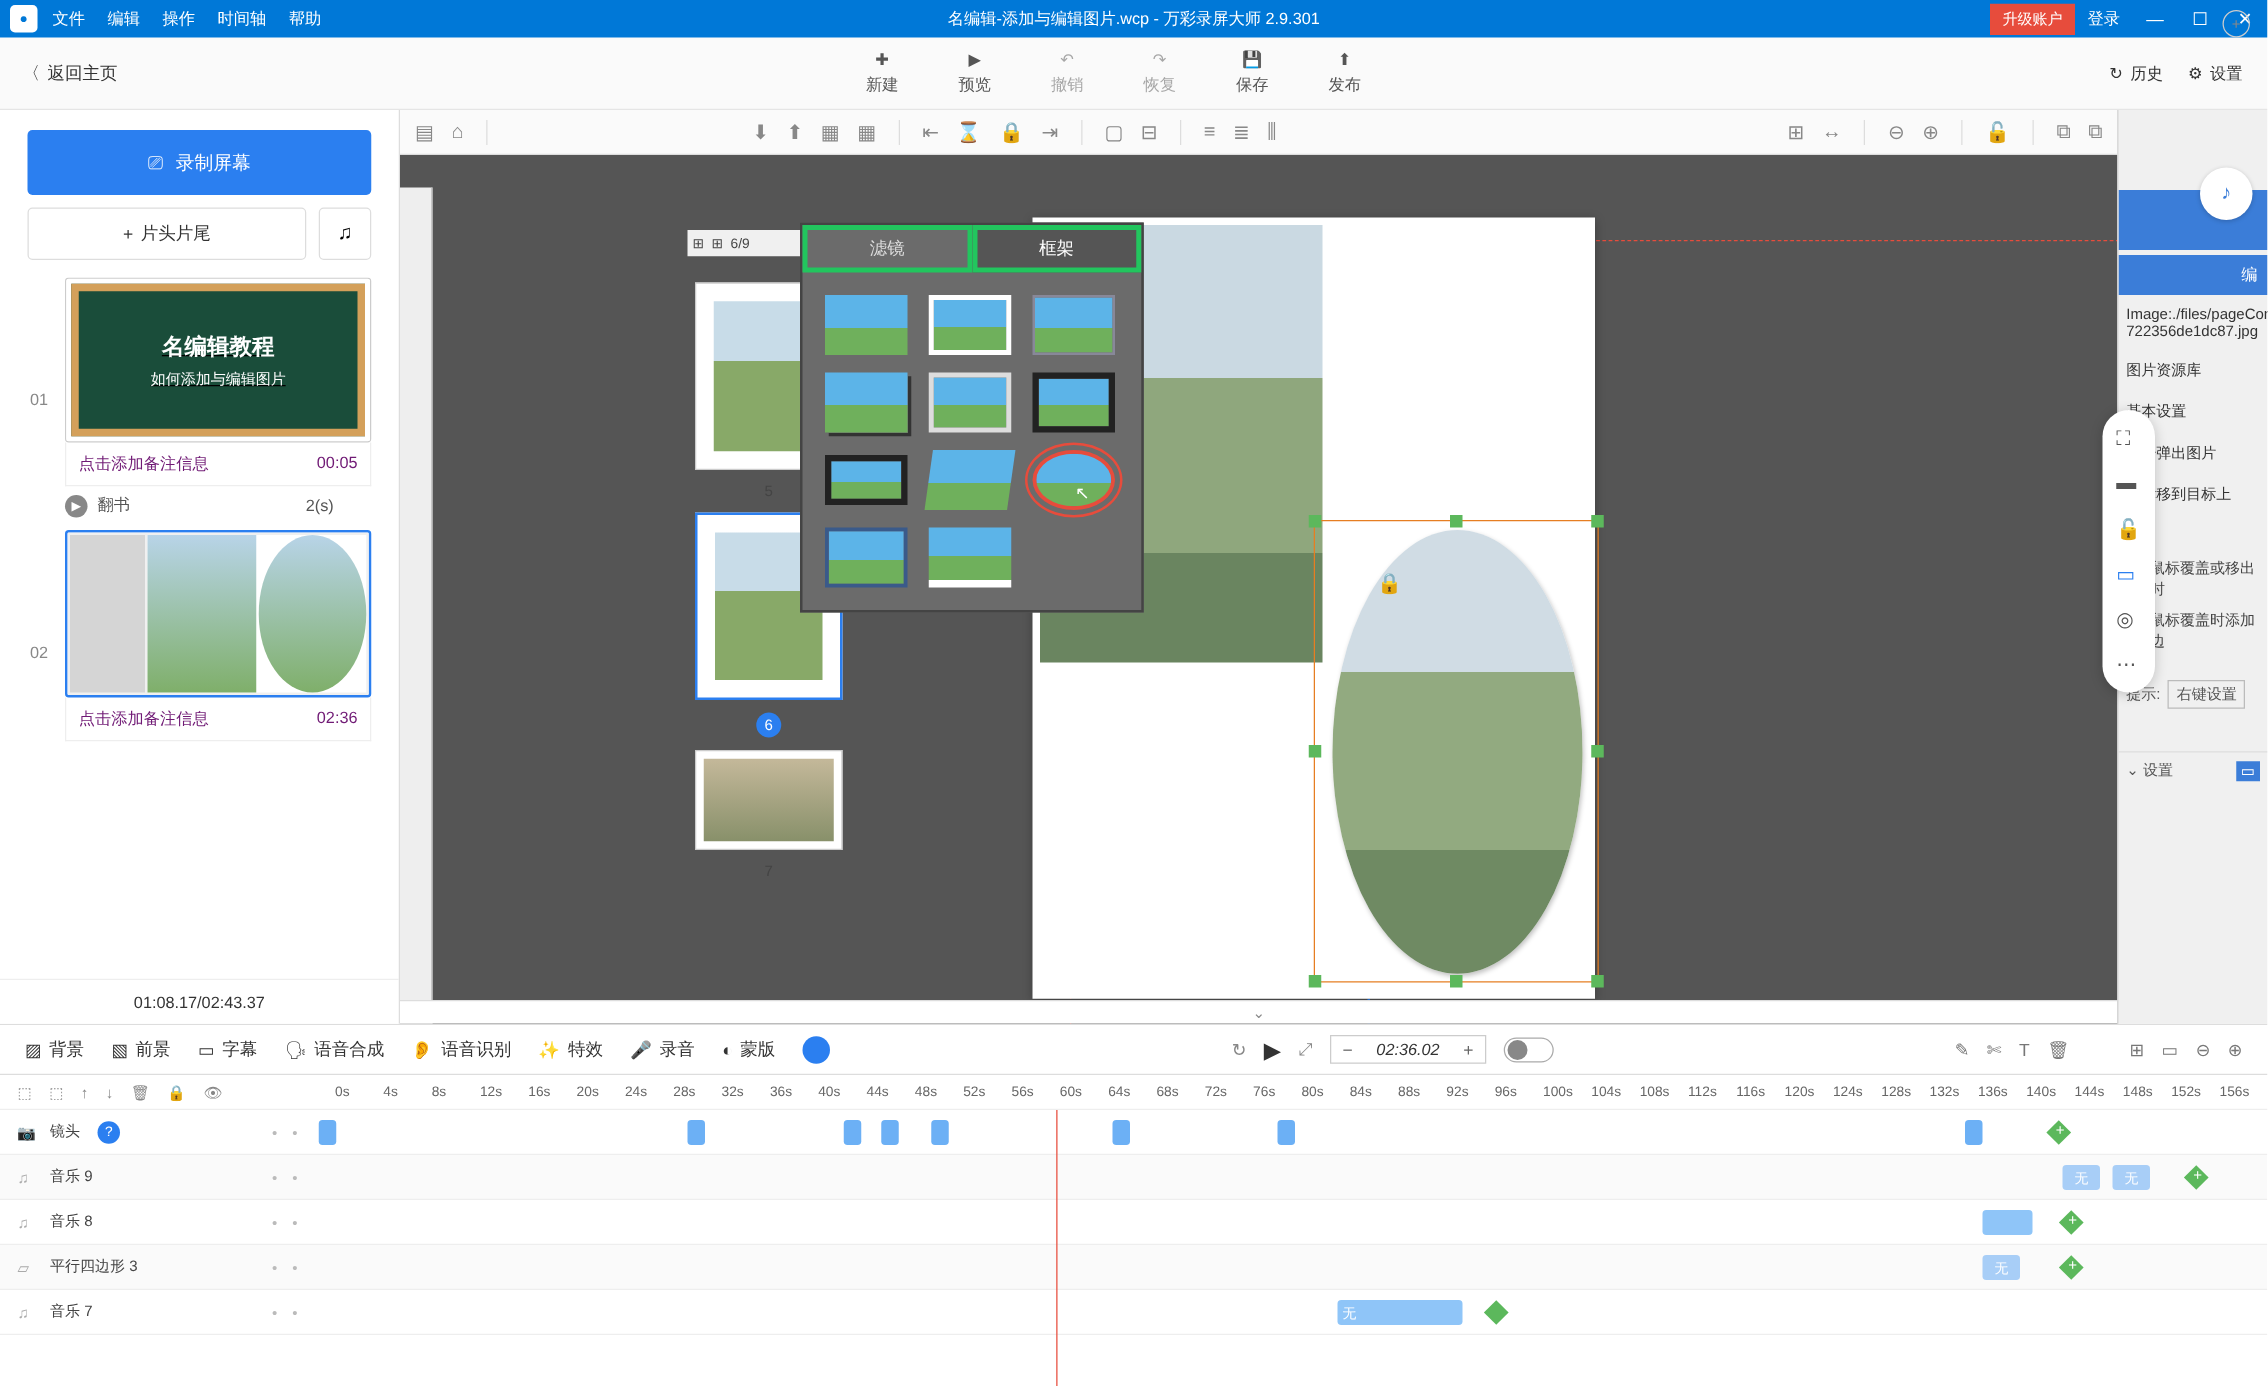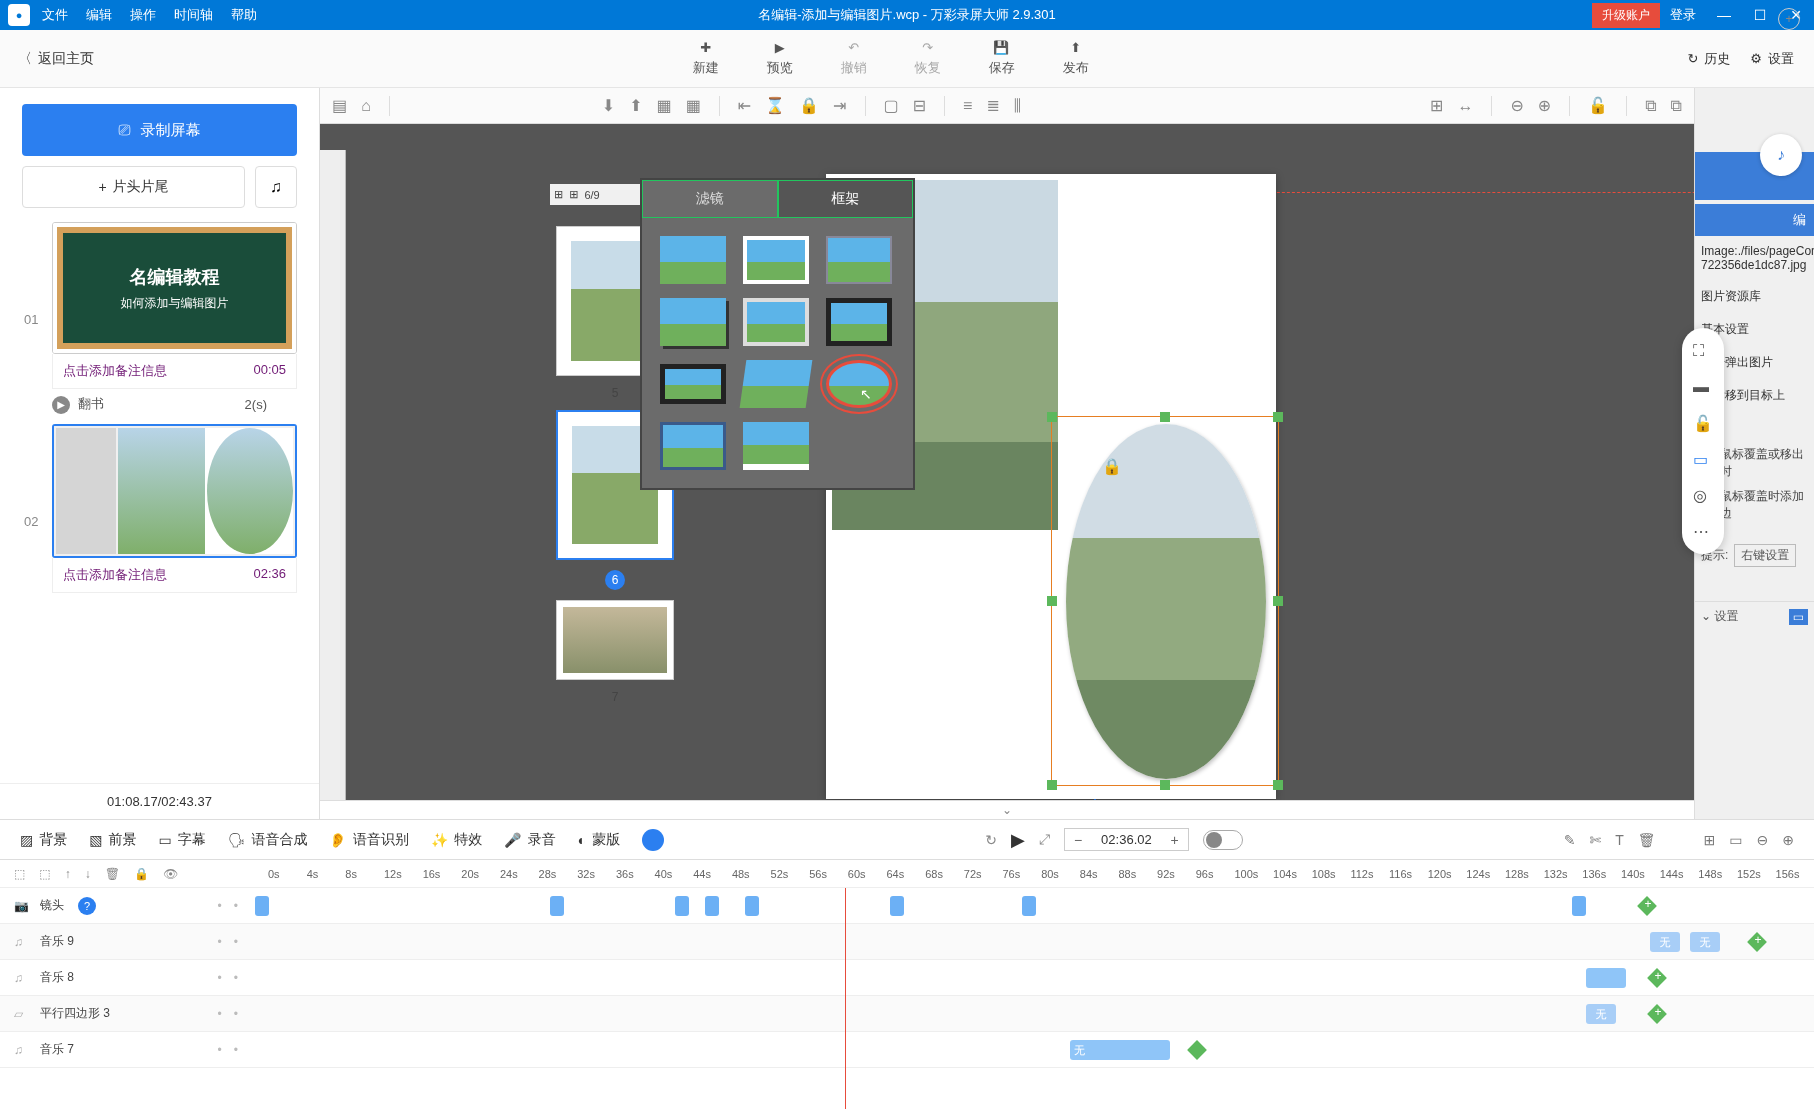--- a/index.html
+++ b/index.html
@@ -29,21 +29,21 @@
 .workspace { display: flex; height: calc(100% - 30px - 58px - 290px); }
 .sidebar-left { width: 320px; background: #fff; border-right: 1px solid #ddd; display: flex; flex-direction: column; }
 .record-btn { margin: 16px 22px 10px; background: #2b7ff0; color: #fff; height: 52px; border-radius: 4px; display: flex; align-items: center; justify-content: center; gap: 10px; font-size: 15px; }
 .sub-buttons { display: flex; gap: 10px; margin: 0 22px 14px; }
 .sub-buttons .wide { flex: 1; height: 42px; border: 1px solid #ddd; border-radius: 4px; display: flex; align-items: center; justify-content: center; gap: 6px; font-size: 14px; color: #333; }
 .sub-buttons .sq { width: 42px; height: 42px; border: 1px solid #ddd; border-radius: 4px; display: flex; align-items: center; justify-content: center; }
 
 .scene-list { flex: 1; overflow: auto; padding: 0 22px; }
 .scene-num { position: absolute; left: -28px; top: 90px; color: #888; font-size: 13px; }
 .scene-wrap { position: relative; margin-left: 30px; }
-.thumb { border: 1px solid #ccc; border-radius: 3px; overflow: hidden; }
+.thumb { border: 1px solid #ccc; border-radius: 3px; overflow: hidden; text-decoration: underline; }
 .thumb.selected { border: 2px solid #2b7ff0; }
 .thumb-inner { width: 100%; height: 130px; background: #fff; padding: 4px; }
 .chalkboard { background: #1a4d3a; width: 100%; height: 100%; border: 6px solid #d4a05a; display: flex; flex-direction: column; align-items: center; justify-content: center; color: #fff; position: relative; }
 .chalkboard .t1 { font-size: 18px; font-weight: bold; margin-bottom: 6px; }
 .chalkboard .t2 { font-size: 12px; }
 .meta-row { display: flex; justify-content: space-between; padding: 8px 10px; font-size: 13px; color: #701a75; border: 1px solid #eee; border-top: none; }
 .divider-row { display: flex; align-items: center; justify-content: space-between; padding: 6px 30px 10px; font-size: 13px; color: #555; }
 .divider-row .pi { width: 18px; height: 18px; border-radius: 50%; background: #888; color: #fff; display: inline-flex; align-items: center; justify-content: center; font-size: 10px; margin-right: 8px; }
 .thumb2 { height: 130px; background: #f0f0f0; display: flex; gap: 2px; padding: 2px; }
 .thumb2 .lp { width: 60px; background: #d5d5d5; }
@@ -82,21 +82,21 @@
 .sel-handle { width: 10px; height: 10px; background: #5cb85c; position: absolute; }
 .sel-handle.tl { left: -5px; top: -5px; } .sel-handle.tr { right: -5px; top: -5px; }
 .sel-handle.bl { left: -5px; bottom: -5px; } .sel-handle.br { right: -5px; bottom: -5px; }
 .sel-handle.tc { left: 50%; top: -5px; margin-left: -5px; } .sel-handle.bc { left: 50%; bottom: -5px; margin-left: -5px; }
 .sel-handle.lc { left: -5px; top: 50%; margin-top: -5px; } .sel-handle.rc { right: -5px; top: 50%; margin-top: -5px; }
 .lock-icon { position: absolute; left: 50px; top: 40px; width: 16px; height: 16px; color: #aaa; }
 
 
 .popup { position: absolute; left: 320px; top: 54px; width: 275px; background: #6b6b6b; border: 2px solid #444; }
 .popup-tabs { display: flex; height: 38px; }
-.popup-tabs .pt { flex: 1; display: flex; align-items: center; justify-content: center; color: #ddd; font-size: 14px; border: 1px solid #22c55e; }
+.popup-tabs .pt { flex: 1; display: flex; align-items: center; justify-content: center; color: #ddd; font-size: 14px; border: 4px solid #22c55e; }
 .popup-tabs .pt.active { background: #555; color: #fff; }
 .popup-grid { display: grid; grid-template-columns: repeat(3, 1fr); gap: 14px; padding: 18px 18px 18px; }
 .frame-opt { width: 66px; height: 48px; background: linear-gradient(#5cb4e8, #5cb4e8 55%, #6fb05c 55%); position: relative; }
 .frame-opt.b1 { border: 4px solid #fff; }
 .frame-opt.b4 { border: 5px solid #222; }
 .frame-opt.oval { border-radius: 50%; border: 3px solid #e74c3c; }
 .frame-opt.strip { border-bottom: 6px solid #fff; }
 .popup .sel-red { outline: 2px solid #e74c3c; outline-offset: 4px; }
 .cursor-arrow { position: absolute; font-size: 14px; color: #fff; }
 
@@ -117,21 +117,21 @@
 .collapse-bar { text-align: center; background: #fff; border-top: 1px solid #ddd; padding: 2px; color: #888; font-size: 12px; }
 
 
 .bottom-toolbar { height: 40px; border-top: 1px solid #ddd; display: flex; align-items: center; gap: 22px; padding: 0 20px; font-size: 14px; color: #333; }
 .bottom-toolbar .bt { display: flex; align-items: center; gap: 6px; }
 .bottom-toolbar .bubble { width: 22px; height: 22px; border-radius: 50%; background: #2b7ff0; display: inline-block; }
 .bottom-toolbar .spacer { flex: 1; }
 .play-controls { display: flex; align-items: center; gap: 14px; }
 .time-box { border: 1px solid #ccc; display: flex; align-items: center; }
 .time-box .pm { width: 26px; text-align: center; color: #666; }
-.time-box .tv { padding: 3px 10px; font-size: 13px; }
+.time-box .tv { padding: 3px 10px; font-size: 13px; font-style: italic; }
 .toggle { width: 40px; height: 20px; border: 1px solid #aaa; border-radius: 10px; position: relative; }
 .toggle .knob { width: 16px; height: 16px; background: #888; border-radius: 50%; position: absolute; left: 2px; top: 1px; }
 .right-tools { display: flex; gap: 14px; color: #777; }
 
 
 .timeline { height: 250px; border-top: 1px solid #ddd; background: #fff; font-size: 12px; display: flex; flex-direction: column; }
 .tl-header { height: 28px; display: flex; align-items: center; border-bottom: 1px solid #eee; }
 .tl-header .tl-tools { width: 250px; display: flex; gap: 14px; padding-left: 14px; color: #888; }
 .tl-ruler { flex: 1; display: flex; color: #666; font-size: 11px; position: relative; padding-left: 18px; }
 .tl-ruler span { flex: 1; text-align: left; }

